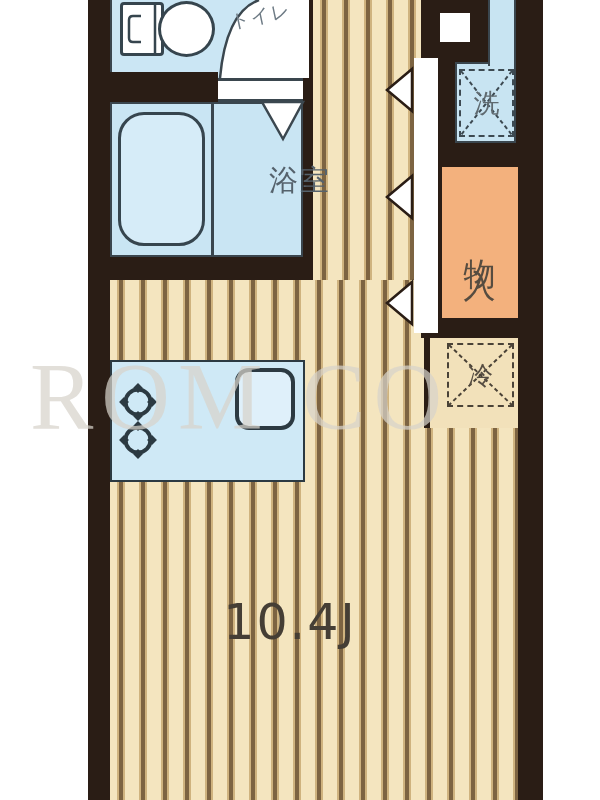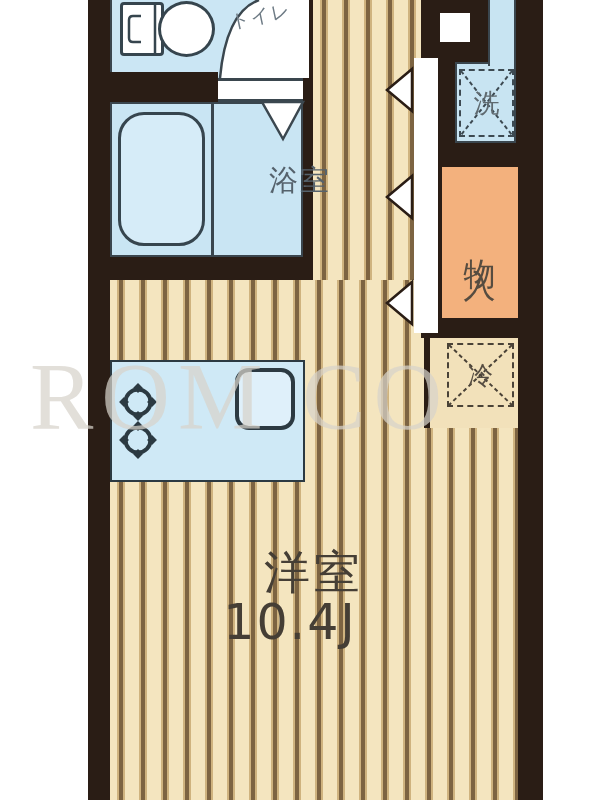--- a/index.html
+++ b/index.html
@@ -159,18 +159,17 @@
       <line x1="155" y1="5" x2="155" y2="53"></line>
       <path d="M 141 16 L 133 16 Q 129 16 129 20 L 129 38 Q 129 42 133 42 L 141 42"></path>
     </g>
   </svg>
 
   <div class="abs label-toilet">トイレ</div>
   <div class="abs label-bath">浴室</div>
   <div class="abs label-washer">洗</div>
   <div class="abs label-storage">物入</div>
   <div class="abs label-fridge">冷</div>
-  <div class="abs label-room">洋室</div>
   <div class="abs label-size">10.4J</div>
 
   <div class="abs wm wm-left">ROM CO</div>
 
 </div>
 
 </body></html>

